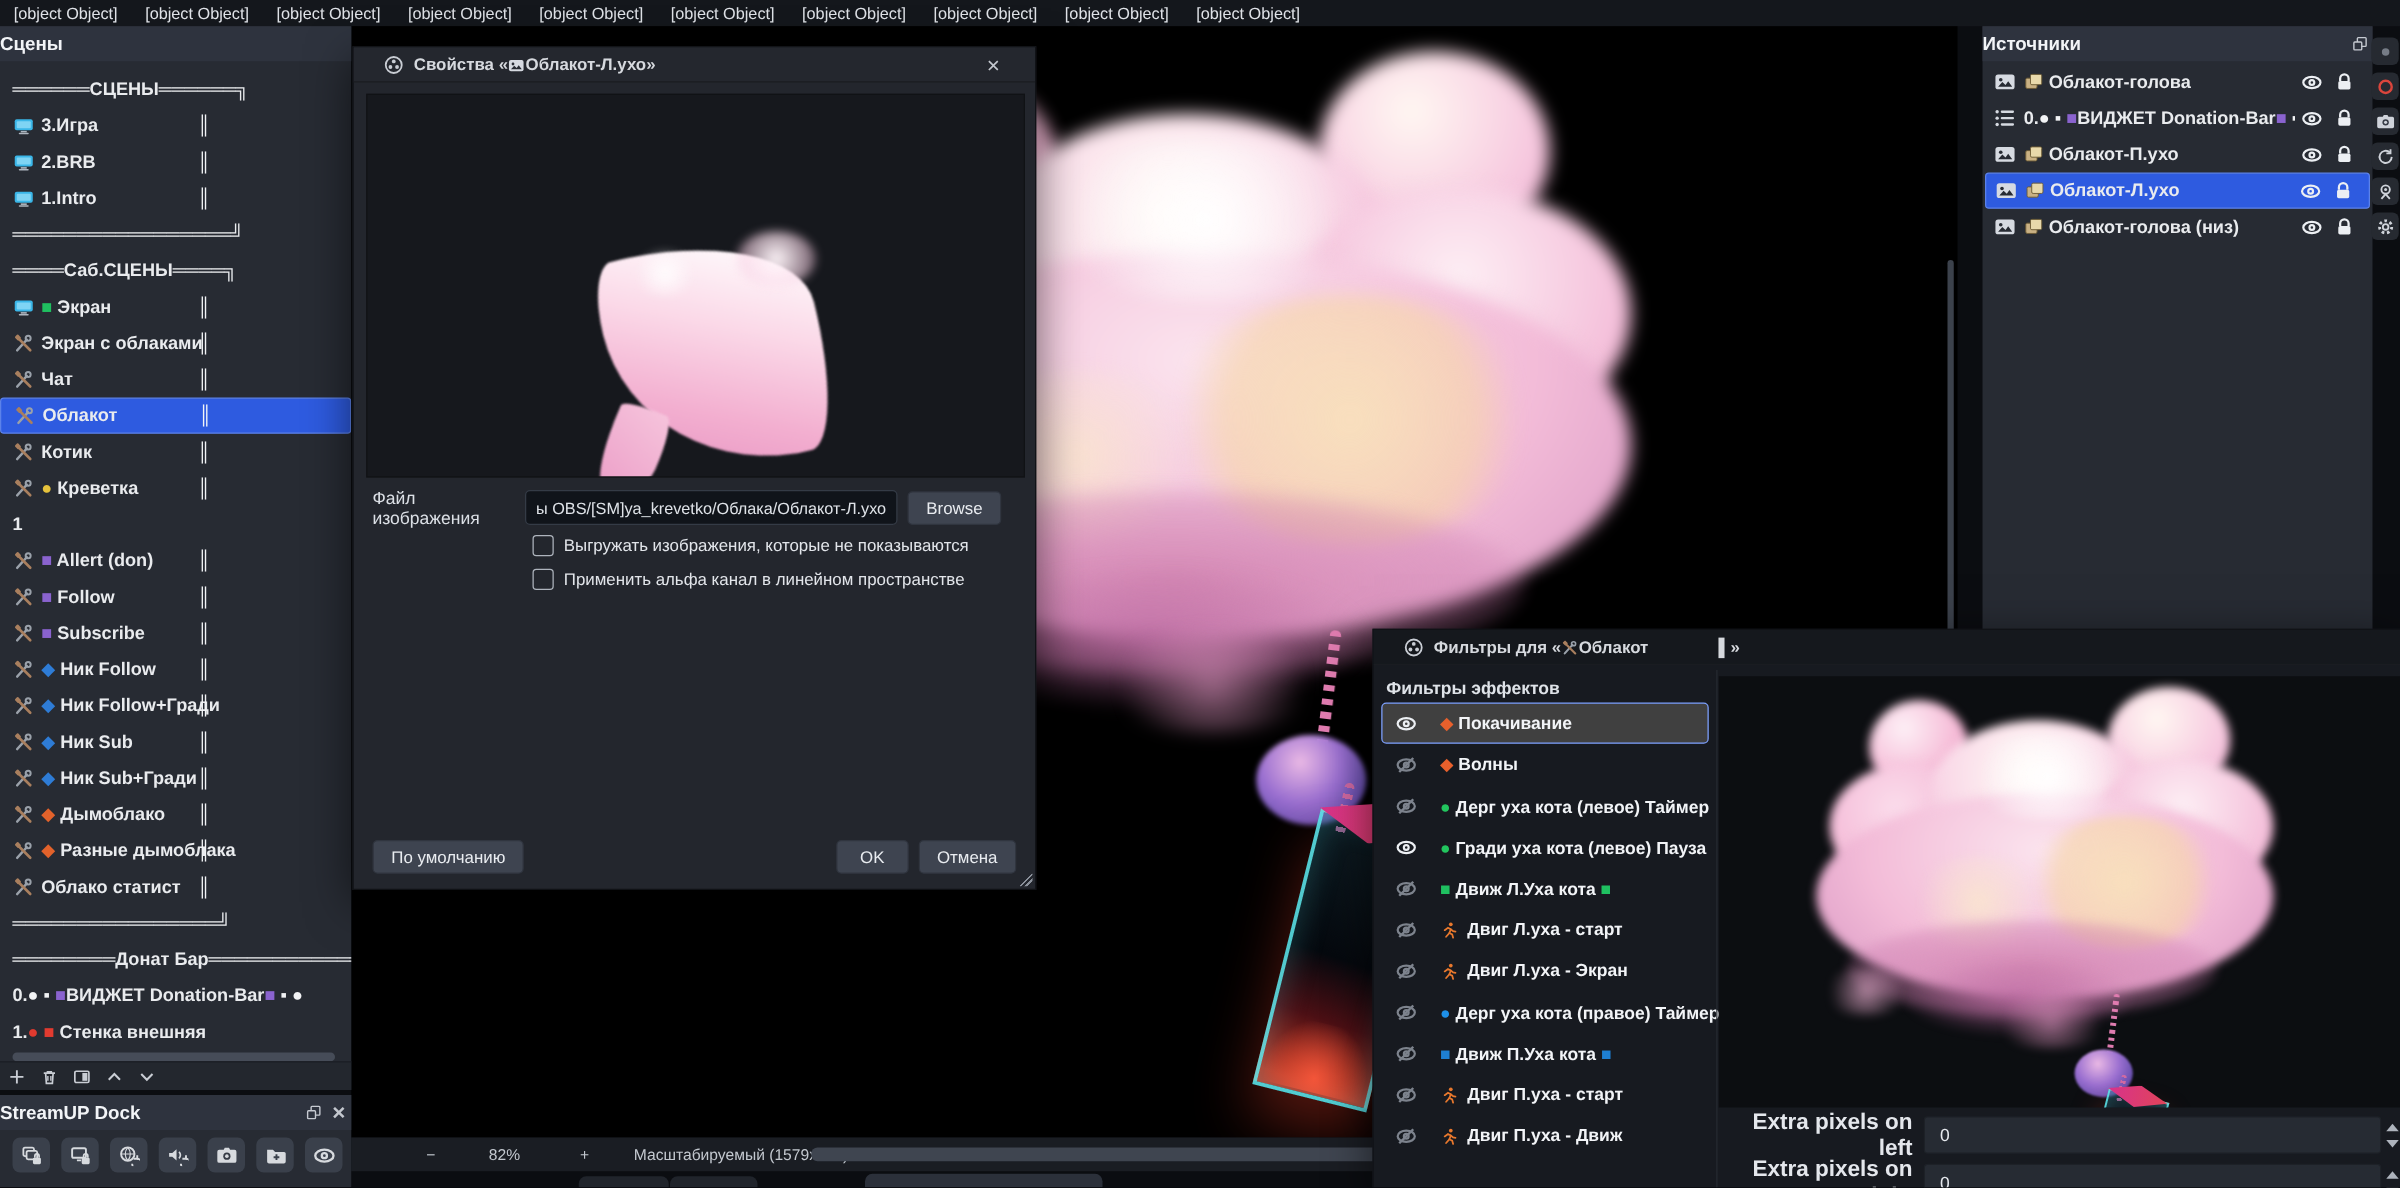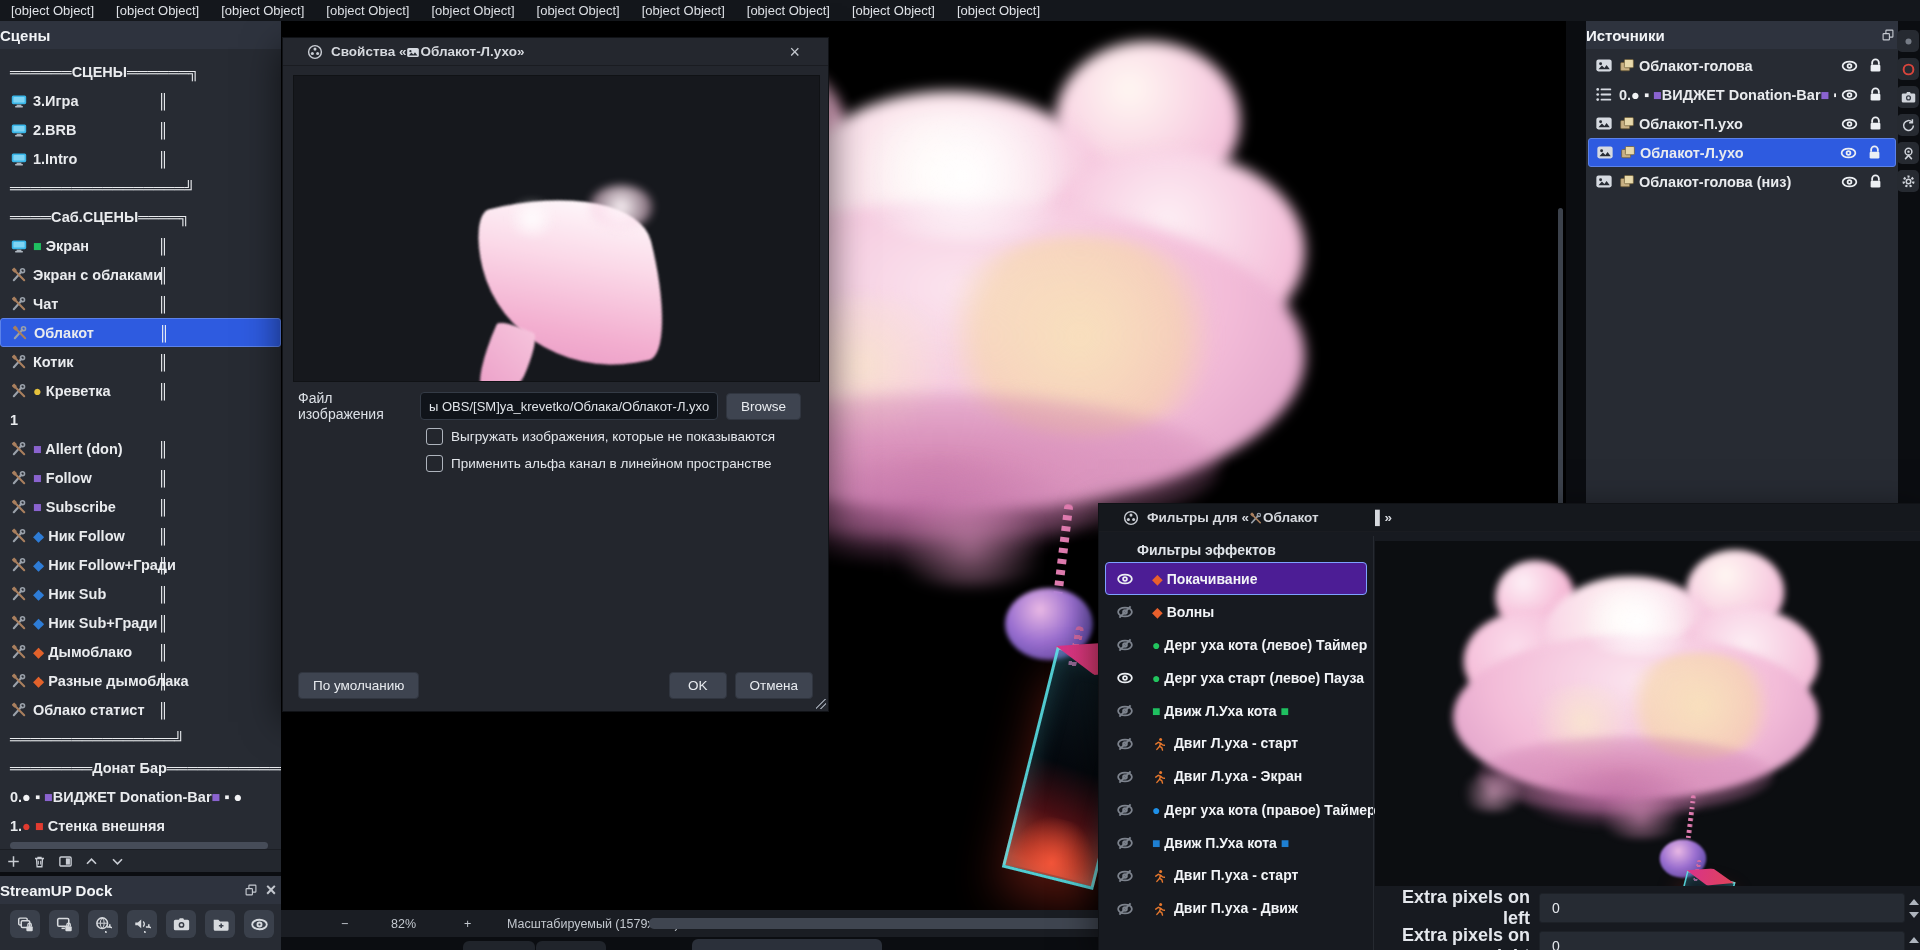--- a/index.html
+++ b/index.html
@@ -79,24 +79,24 @@
   .browse-btn{margin-left:8px;}
   .cb-row{position:absolute;left:143px;display:flex;align-items:center;gap:8px;font-size:13.5px;color:#e2e5ea;}
   .cb-box{width:15px;height:15px;border:1.5px solid #aeb4bd;border-radius:3px;background:transparent;flex:none;}
   .props-footer{position:absolute;left:0;right:0;bottom:12px;padding:0 15px;display:flex;}
   .props-footer .sp{flex:1;}
   .grip{position:absolute;right:2px;bottom:2px;width:10px;height:10px;background:
     linear-gradient(135deg,transparent 0 45%,#8a909a 45% 55%,transparent 55% 68%,#8a909a 68% 78%,transparent 78%);}
 
   #filters-dialog{left:1098px;top:503px;width:822px;height:447px;background:#171a20;z-index:50;}
   #filters-dialog .dlg-title{background:#15181d;}
-  .fx-label{position:absolute;left:10px;top:38px;font-size:14px;font-weight:600;color:#dfe3e8;margin-left:28px;}
+  .fx-label{position:absolute;left:10px;top:38px;font-size:14px;font-weight:600;color:#dfe3e8;}
   .f-list{position:absolute;left:6px;top:58px;width:262px;}
   .f-row{display:flex;align-items:center;height:31px;padding:0 4px;font-size:14px;font-weight:600;color:#f2f4f7;border:1px solid transparent;border-radius:4px;}
-  .f-row.selected{background:#4c1d95;border-color:#7ea1ff;}
+  .f-row.selected{background:#404040;border-color:#7ea1ff;}
   .f-eye{width:30px;height:24px;border:none;background:none;display:flex;align-items:center;justify-content:center;padding:0;margin-right:12px;flex:none;}
   .f-eye svg{width:20px;height:16px;color:#eceff3;}
   .f-row.hidden-src .f-eye svg{color:#7d838d;}
   .f-row .pic{width:15px;height:15px;margin-right:3px;}
   .f-divider{position:absolute;left:274px;top:32px;bottom:0;width:1px;background:#262a31;}
   .f-preview{position:absolute;left:276px;top:37px;width:546px;height:345px;background:#0c0e11;overflow:hidden;}
   .spin-row{position:absolute;display:flex;align-items:center;}
   .spin-label{width:155px;text-align:right;font-size:18px;font-weight:600;color:#e4e7ec;margin-right:9px;}
   .spin-input{width:340px;height:28px;background:#262b33;border:1px solid #1d2127;border-radius:3px;color:#e6e9ee;font-size:14px;padding:0 12px;font-family:"Liberation Sans","DejaVu Sans",sans-serif;}
   .spin-btns{display:flex;flex-direction:column;gap:3px;margin-left:2px;}
@@ -871,21 +871,21 @@
           </button>
           <span class="parts"><span style="color: rgb(34, 197, 94);">● </span><span>Дерг уха кота (левое) Таймер</span></span>
         </div>
 
         <div class="f-row">
           <button class="f-eye">
             <span><svg class="ic">
                 <use href="#i-eye"></use>
               </svg></span>
           </button>
-          <span class="parts"><span style="color: rgb(34, 197, 94);">● </span><span>Дерг уха старт (левое) Пауза</span></span>
+          <span class="parts"><span style="color: rgb(34, 197, 94);">● </span><span>Гради уха кота (левое) Пауза</span></span>
         </div>
 
         <div class="f-row hidden-src">
           <button class="f-eye">
             <span><svg class="ic">
                 <use href="#i-eye-off"></use>
               </svg></span>
           </button>
           <span class="parts"><span style="color: rgb(31, 192, 96);">■ </span><span>Движ Л.Уха кота </span><span style="color: rgb(31, 192, 96);">■</span></span>
         </div>

